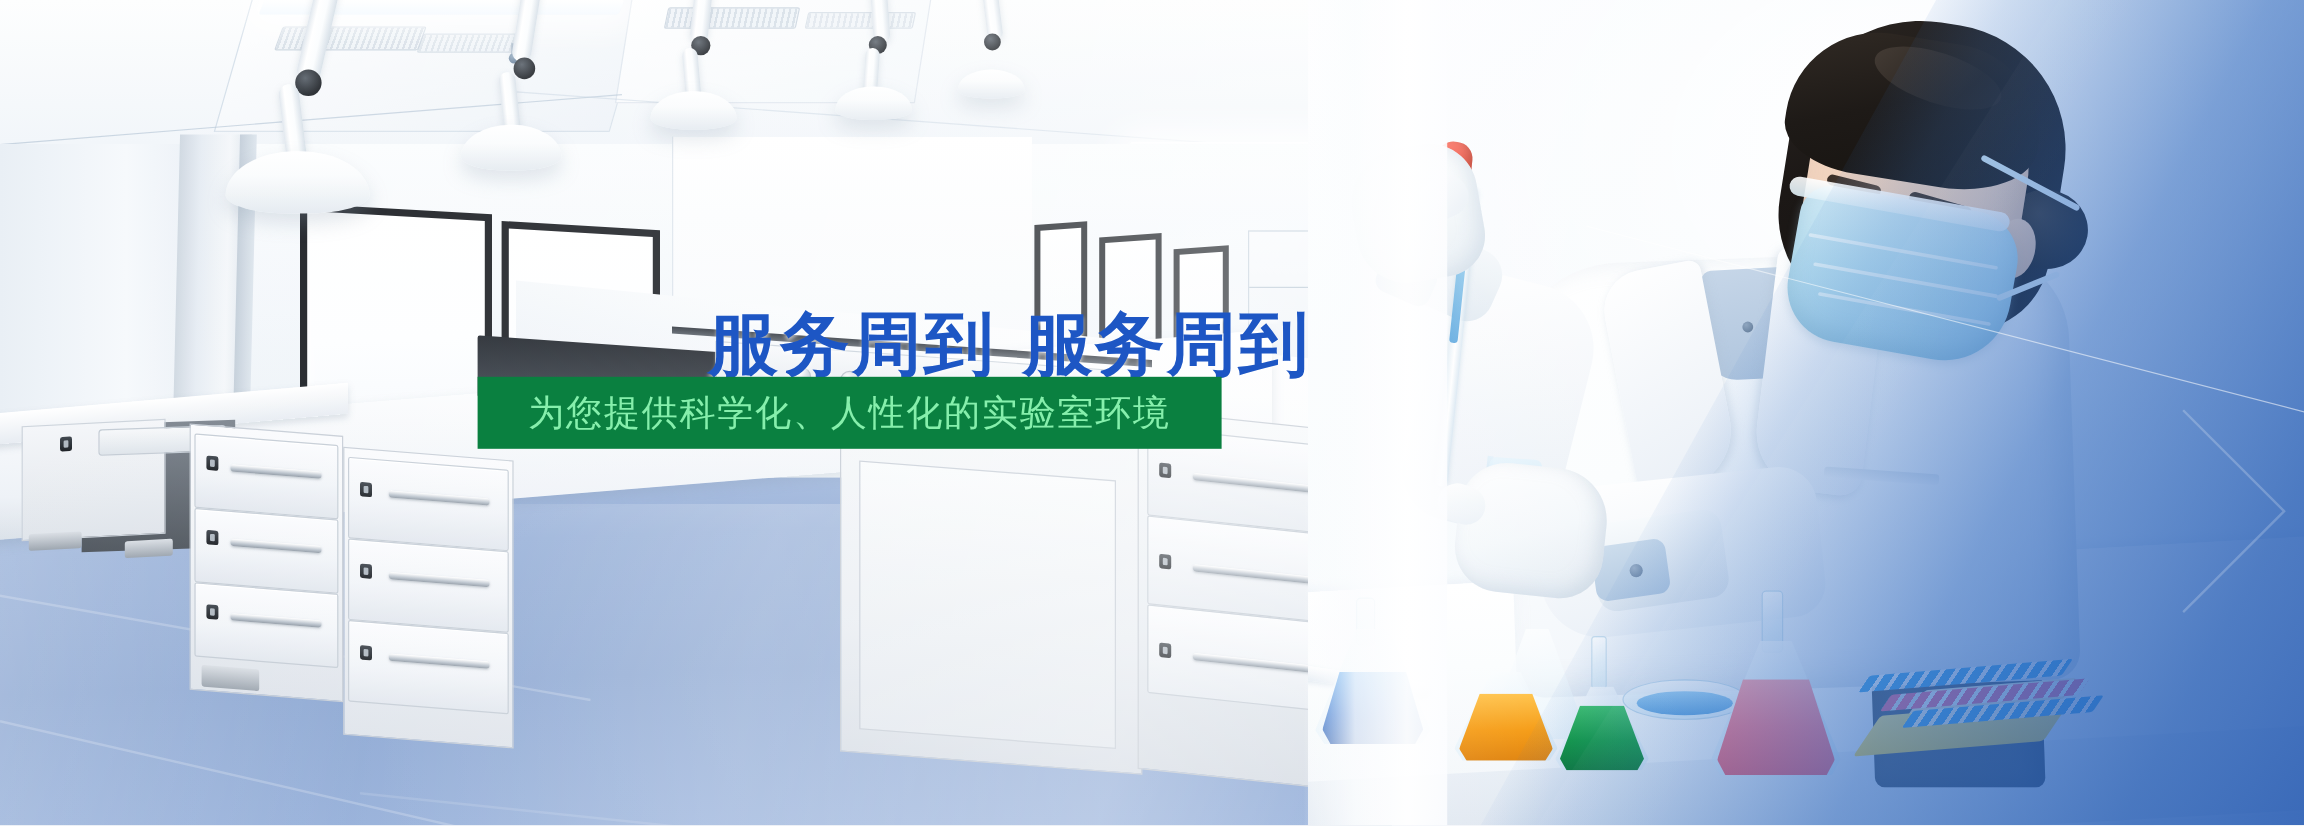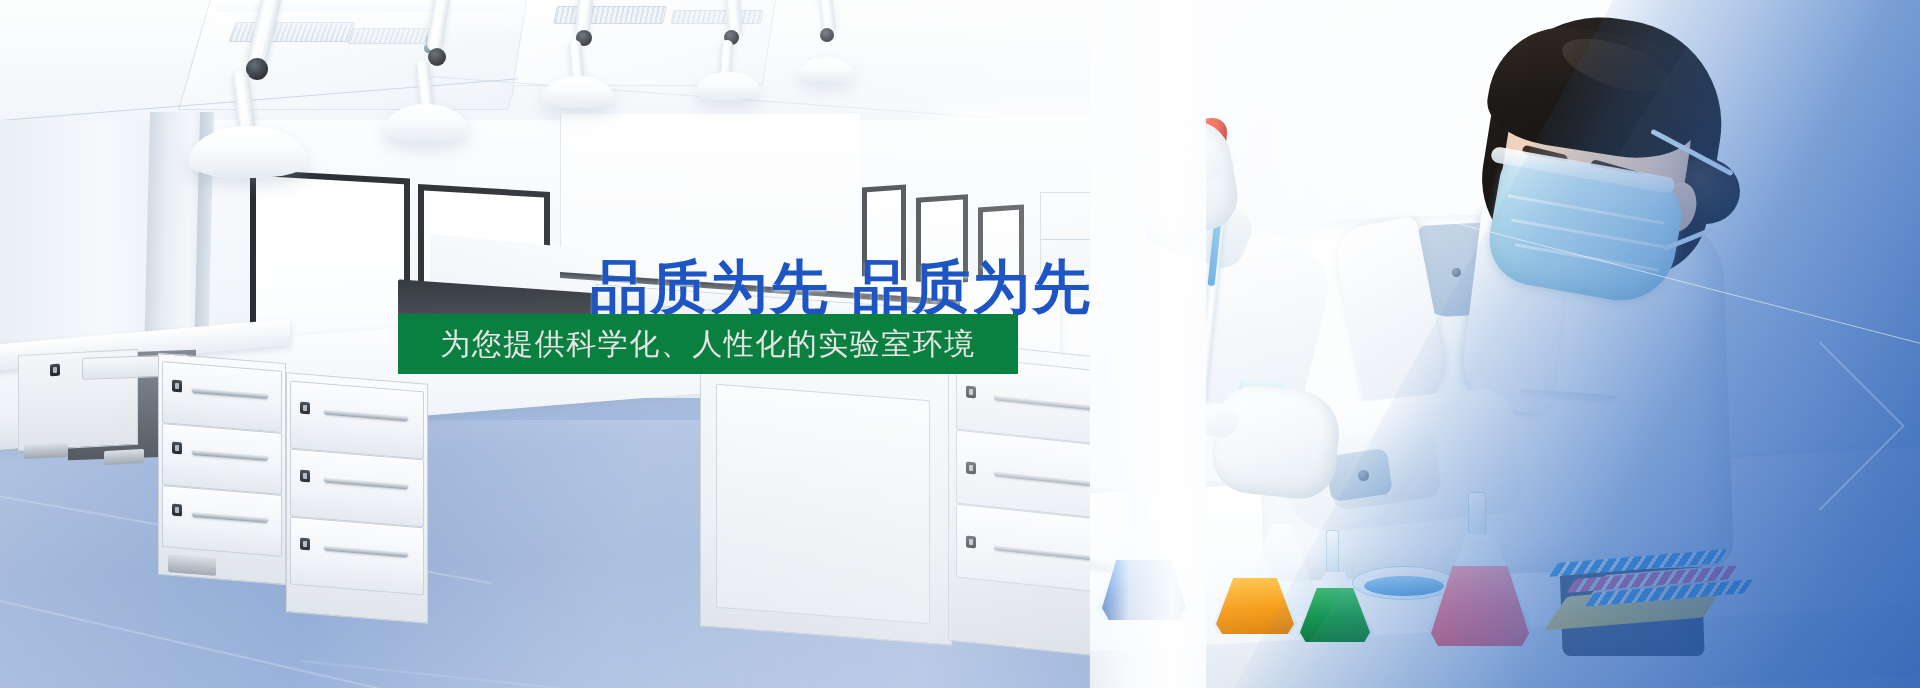--- a/index.html
+++ b/index.html
@@ -788,21 +788,21 @@
   .subtitle-bar {
     position:absolute; left:398px; top:314px;
     width:620px; height:60px;
     background:#0a8040;
     display:flex; align-items:center; justify-content:center;
     pointer-events:auto;
   }
   .subtitle-text {
     font-family:"DejaVu Sans", "Liberation Sans", sans-serif;
     font-size:30px;
-    color:#e5e5e5;
+    color:#86efac;
     letter-spacing:1.5px;
     white-space:nowrap;
   }
 </style>
 </head>
 <body>
 
 <div class="banner">
 
   <div class="lab-scene">
@@ -1017,19 +1017,19 @@
   </div>
 
   <div class="scene-seam"></div>
   <div class="blue-overlay"></div>
   <div class="blue-overlay-2"></div>
   <div class="overlay-hairline"></div>
   <div class="overlay-chev"></div>
   <div class="global-sheen"></div>
 
   <div class="text-block">
-    <div class="headline-cn">品质为先 品质为先</div>
+    <div class="headline-cn">服务周到 服务周到</div>
     <div class="subtitle-bar">
       <span class="subtitle-text">为您提供科学化、人性化的实验室环境</span>
     </div>
   </div>
 
 </div>
 
 </body></html>

